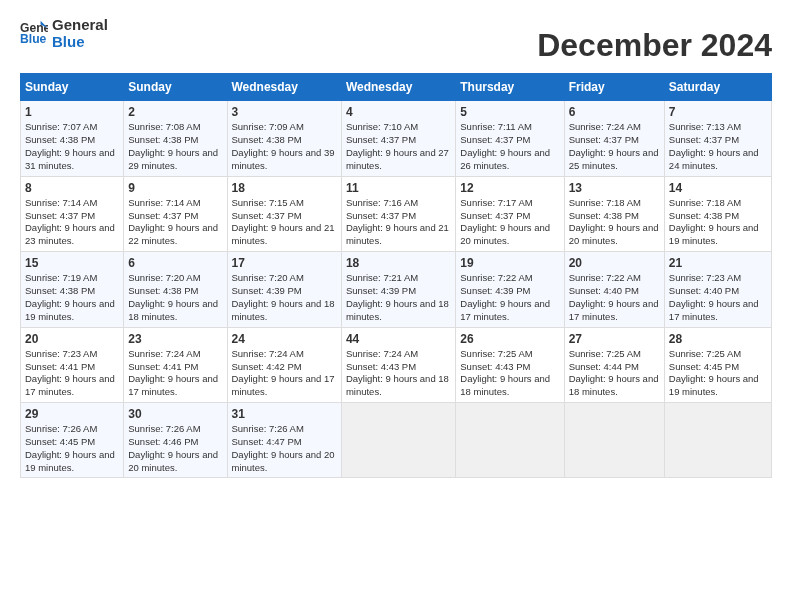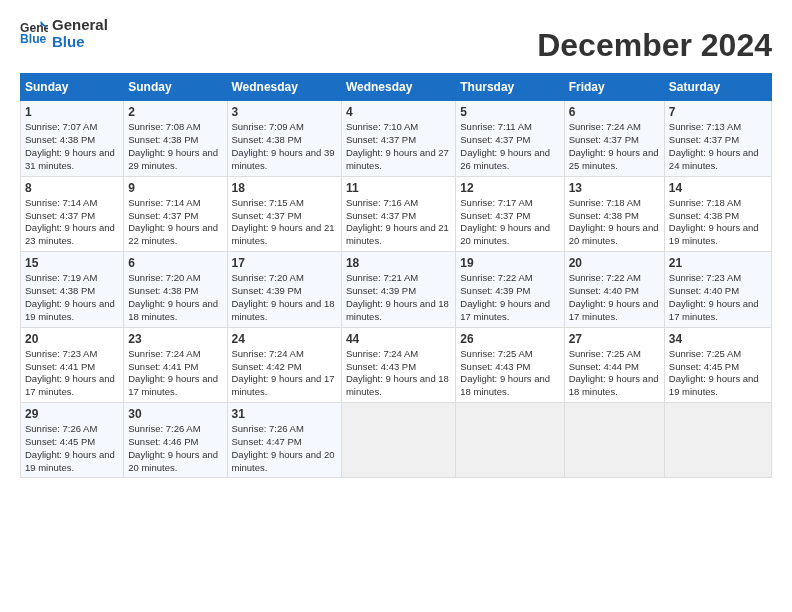--- a/index.html
+++ b/index.html
@@ -150,21 +150,21 @@
           <td><span class="day-num">20</span><span>Sunrise: 7:22 AM</span><br><span>Sunset: 4:40 PM</span><br><span>Daylight: 9 hours and 17 minutes.</span></td>
           <td><span class="day-num">21</span><span>Sunrise: 7:23 AM</span><br><span>Sunset: 4:40 PM</span><br><span>Daylight: 9 hours and 17 minutes.</span></td>
         </tr>
         <tr>
           <td><span class="day-num">20</span><span>Sunrise: 7:23 AM</span><br><span>Sunset: 4:41 PM</span><br><span>Daylight: 9 hours and 17 minutes.</span></td>
           <td><span class="day-num">23</span><span>Sunrise: 7:24 AM</span><br><span>Sunset: 4:41 PM</span><br><span>Daylight: 9 hours and 17 minutes.</span></td>
           <td><span class="day-num">24</span><span>Sunrise: 7:24 AM</span><br><span>Sunset: 4:42 PM</span><br><span>Daylight: 9 hours and 17 minutes.</span></td>
           <td><span class="day-num">44</span><span>Sunrise: 7:24 AM</span><br><span>Sunset: 4:43 PM</span><br><span>Daylight: 9 hours and 18 minutes.</span></td>
           <td><span class="day-num">26</span><span>Sunrise: 7:25 AM</span><br><span>Sunset: 4:43 PM</span><br><span>Daylight: 9 hours and 18 minutes.</span></td>
           <td><span class="day-num">27</span><span>Sunrise: 7:25 AM</span><br><span>Sunset: 4:44 PM</span><br><span>Daylight: 9 hours and 18 minutes.</span></td>
-          <td><span class="day-num">34</span><span>Sunrise: 7:25 AM</span><br><span>Sunset: 4:45 PM</span><br><span>Daylight: 9 hours and 19 minutes.</span></td>
+          <td><span class="day-num">28</span><span>Sunrise: 7:25 AM</span><br><span>Sunset: 4:45 PM</span><br><span>Daylight: 9 hours and 19 minutes.</span></td>
         </tr>
         <tr>
           <td><span class="day-num">29</span><span>Sunrise: 7:26 AM</span><br><span>Sunset: 4:45 PM</span><br><span>Daylight: 9 hours and 19 minutes.</span></td>
           <td><span class="day-num">30</span><span>Sunrise: 7:26 AM</span><br><span>Sunset: 4:46 PM</span><br><span>Daylight: 9 hours and 20 minutes.</span></td>
           <td><span class="day-num">31</span><span>Sunrise: 7:26 AM</span><br><span>Sunset: 4:47 PM</span><br><span>Daylight: 9 hours and 20 minutes.</span></td>
           <td class="empty"></td>
           <td class="empty"></td>
           <td class="empty"></td>
           <td class="empty"></td>
         </tr>

